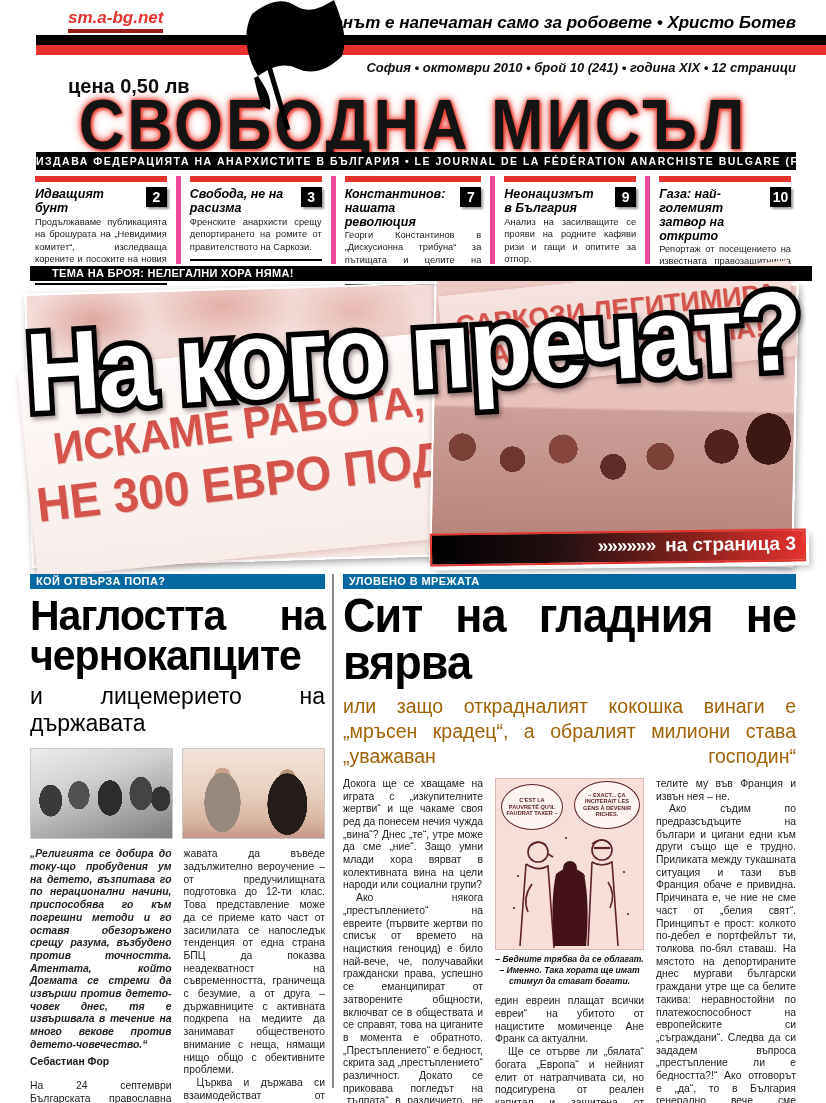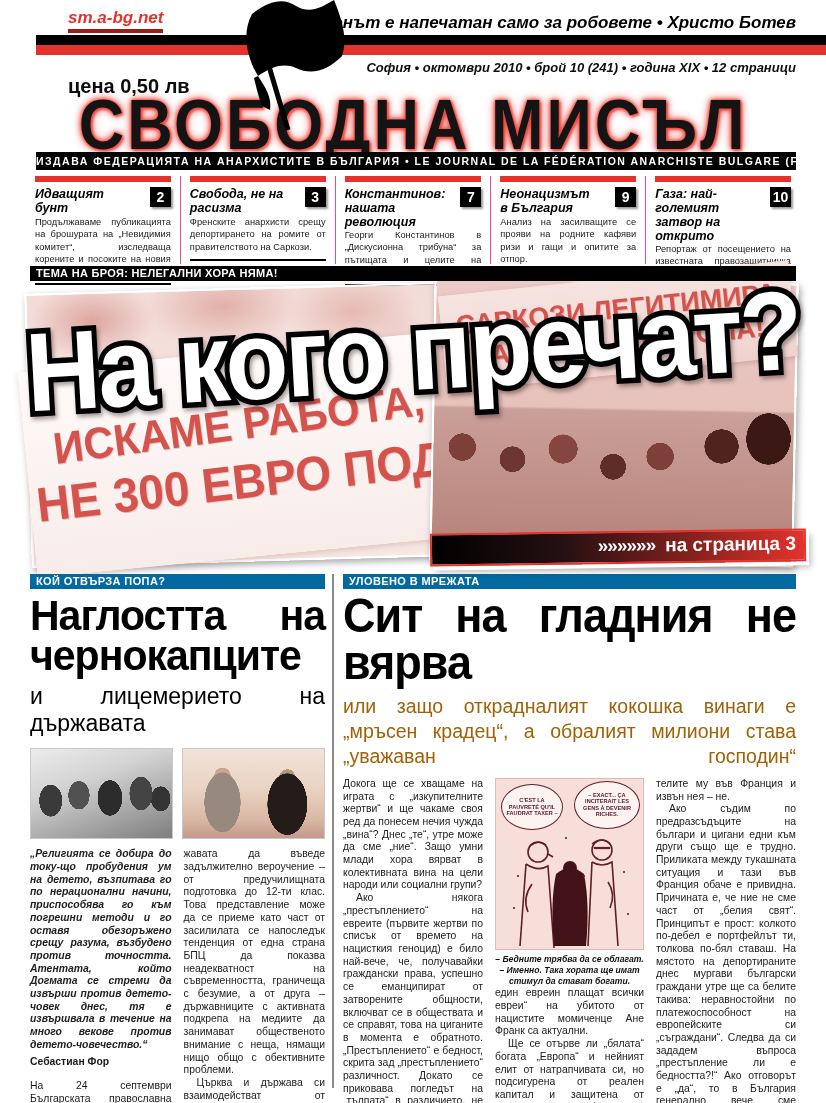--- a/index.html
+++ b/index.html
@@ -17,30 +17,30 @@
   .flag{position:absolute;left:192px;top:-2px;width:160px;height:140px;z-index:5;}
   .masthead{position:absolute;left:20px;right:20px;top:84px;text-align:center;font-size:63px;font-weight:bold;
             letter-spacing:3px;color:#141414;white-space:nowrap;transform:scaleY(1.12);transform-origin:top center;
             text-shadow:0 0 2px #ff4a3e,0 0 5px #ee3a2e,0 0 9px rgba(229,50,45,.85),2px 2px 2px rgba(229,50,45,.6);}
   .publisher{position:absolute;left:36px;right:30px;top:152px;height:18px;background:#000;color:#fff;
              font-size:10.5px;font-weight:bold;letter-spacing:1.5px;text-align:left;line-height:18px;white-space:nowrap;}
 
   
   .teasers{position:absolute;left:26px;right:26px;top:176px;height:88px;display:flex;}
   .teaser{flex:1;padding:0 9px;position:relative;}
-  .teaser + .teaser{border-left:1px solid #ec4899;}
+  .teaser + .teaser{border-left:5px solid #ec4899;}
   .t-redbar{height:6px;background:#e5322d;margin-bottom:5px;}
   .t-title{font-size:12.5px;font-weight:bold;font-style:italic;line-height:1.12;padding-right:36px;min-height:29px;color:#000;}
   .t-page{position:absolute;top:11px;right:9px;width:21px;height:20px;background:#000;color:#fff;font-size:14px;
           font-weight:bold;text-align:center;line-height:20px;box-shadow:2px 2px 2px #9a9a9a;}
   .t-text{font-size:9.3px;line-height:1.32;text-align:justify;color:#222;border-bottom:2px solid #000;padding-bottom:6px;}
 
   
   .f-kicker{position:absolute;left:30px;top:266px;width:760px;height:15px;background:#000;color:#fff;
-            font-size:11px;font-weight:bold;line-height:15px;padding-left:6px;letter-spacing:.3px;z-index:6;}
+            font-size:11px;font-weight:bold;line-height:15px;padding-left:22px;letter-spacing:.3px;z-index:6;}
   .photo{box-shadow:2px 3px 7px rgba(0,0,0,.35);border:2px solid #fff;}
   .photo-left{position:absolute;left:28px;top:288px;width:408px;height:270px;transform:rotate(-1.6deg);
       background:
         radial-gradient(90px 55px at 16% 10%,rgba(203,122,112,.55),transparent 70%),
         radial-gradient(110px 60px at 48% 6%,rgba(208,132,120,.5),transparent 70%),
         radial-gradient(95px 55px at 80% 9%,rgba(213,142,130,.45),transparent 70%),
         radial-gradient(60px 120px at 92% 40%,rgba(196,120,110,.35),transparent 70%),
         linear-gradient(#f3dcd8,#f7e8e4);}
   .banner-a{position:absolute;left:-4px;top:62px;width:416px;height:206px;transform:rotate(-4deg);
             background:linear-gradient(#fefaf9,#f8ece9);box-shadow:0 2px 6px rgba(150,80,75,.25);
@@ -111,21 +111,21 @@
 
   
   .cartoon{position:relative;width:147px;height:170px;background:#f8ded9;border:1px solid #e0b9b3;margin-bottom:4px;}
   .bubble{position:absolute;background:#fdf4f2;border:1px solid #5e2028;border-radius:50%;
           font-size:5.6px;font-weight:bold;color:#5e2028;text-align:center;display:flex;align-items:center;
           justify-content:center;padding:4px;line-height:1.15;z-index:2;}
   .bubble-l{left:5px;top:5px;width:52px;height:36px;}
   .bubble-r{right:3px;top:2px;width:56px;height:38px;}
   .cartoon svg{position:absolute;left:0;bottom:0;}
   .cartoon-caption{font-size:8.6px;font-weight:bold;font-style:italic;text-align:center;line-height:1.3;
-                   margin:2px 0 0;color:#111;}
+                   margin:2px 0 8px;color:#111;}
 </style>
 </head>
 <body>
 
 <div class="page">
 
   <a class="site-url">sm.a-bg.net</a>
   <div class="motto">Законът е напечатан само за робовете • Христо Ботев</div>
   <div class="stripe-black"></div>
   <div class="stripe-red"></div>

